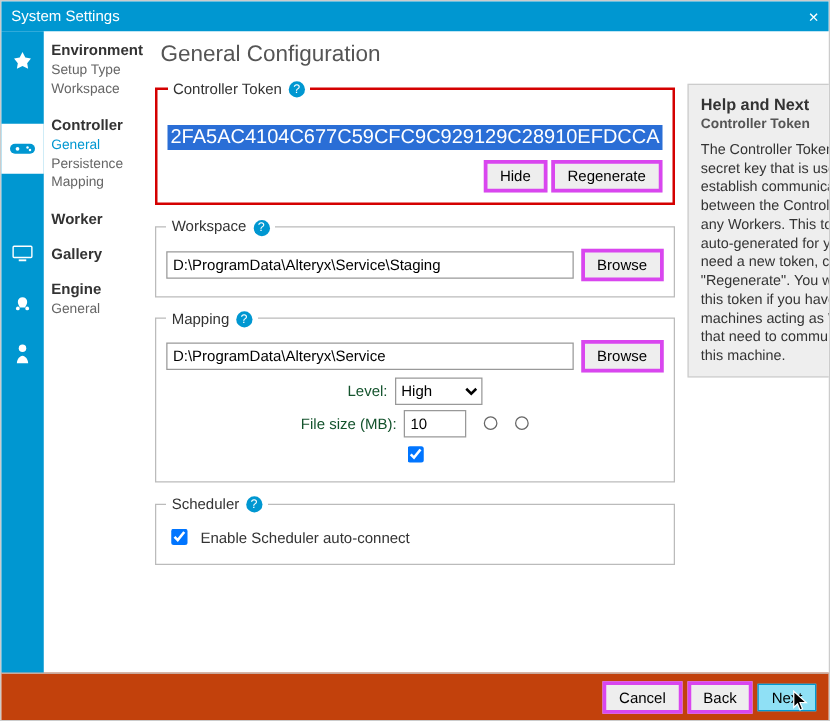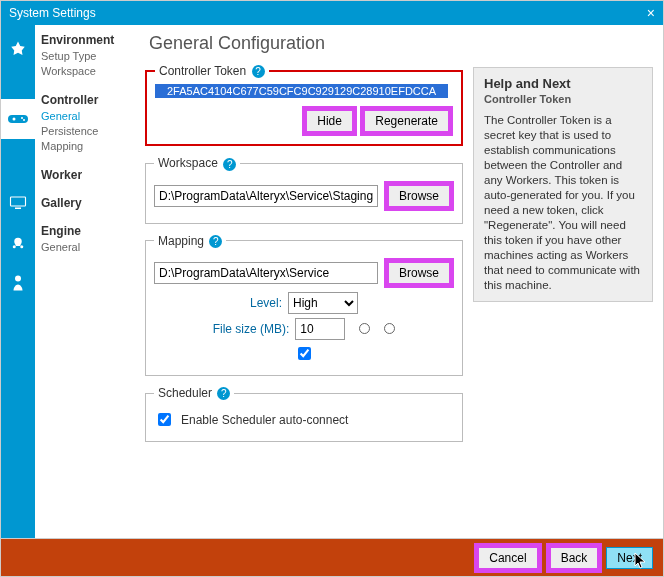--- a/index.html
+++ b/index.html
@@ -96,44 +96,44 @@
     vertical-align:middle;
     margin-left:2px;
   }
   fieldset.token {
     border: 2px solid #d40000;
     padding-top:4px;
   }
   .token-value {
     background:#2a6ed6;
     color:#fff;
-    padding:1px 12px;
-    font-size:11px;
+    padding:1px 2px;
+    font-size:16px;
     display:inline-block;
-    margin: 2px 0 4px 0;
+    margin: 18px 0 4px 0;
     white-space:nowrap;
   }
   .btn {
     background:#eee;
-    border:5px solid #d946ef;
+    border:3px solid #d946ef;
     padding:3px 10px;
     font-size:12px;
     cursor:pointer;
   }
   .btn-row { text-align:right; margin-top:4px; }
   .row { display:flex; align-items:center; gap:6px; margin:4px 0;}
   .txt {
     border:1px solid #999;
     height:22px;
     padding:2px 4px;
     font-size:12px;
     background:#fff;
   }
   .txt.wide { flex:1; }
-  .lbl { color:#0369a1; }
+  .lbl { color:#14532d; }
   .radio-dot {
     width:11px;height:11px;border:1px solid #666;border-radius:50%;display:inline-block;margin-left:8px;
   }
   .helpbox {
     width: 180px;
     background:#eee;
     border:1px solid #ccc;
     padding:8px 10px;
     font-size:12px;
     color:#333;

